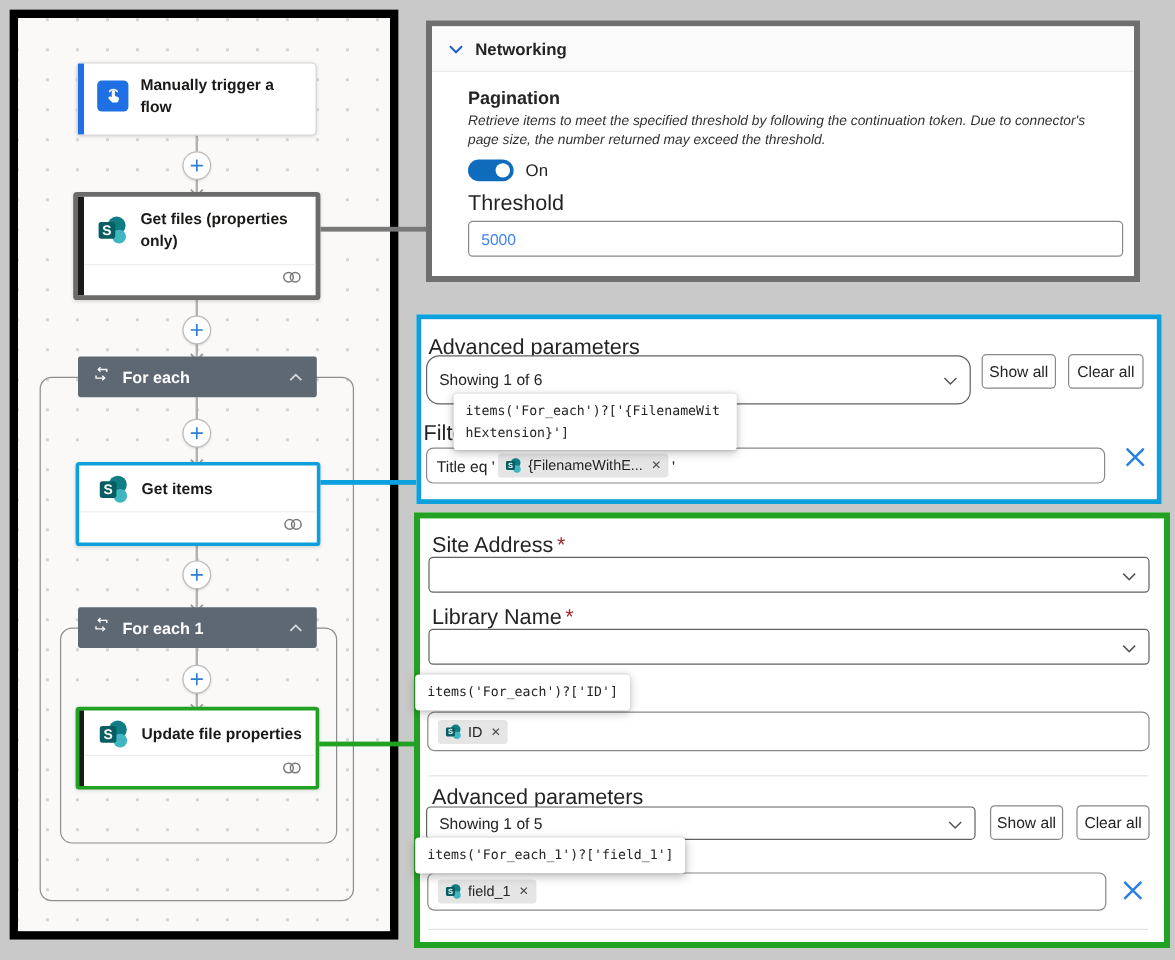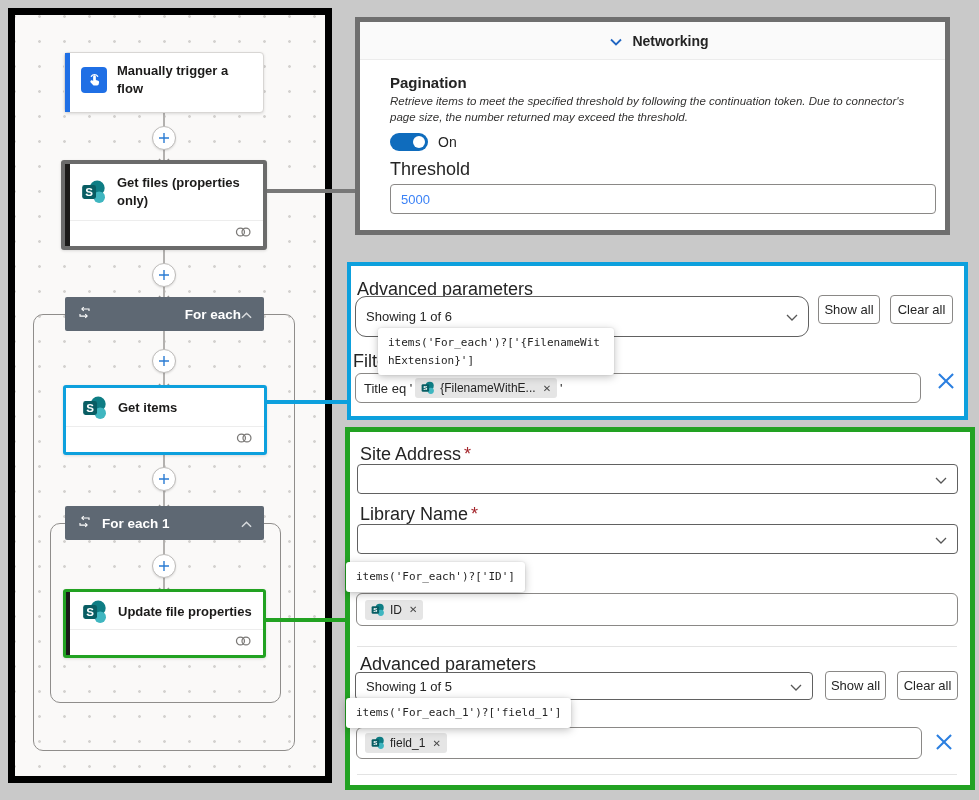--- a/index.html
+++ b/index.html
@@ -38,21 +38,21 @@
   .loop-header .lh-title{font-size:13.5px;font-weight:700;margin-left:10px;flex:1;}
 
   .hconn{position:absolute;height:4px;z-index:7;}
 
   
   .panel{position:absolute;background:#fff;z-index:8;}
   .panel-networking{left:355px;top:17px;width:595px;height:218px;border:5px solid #6f6f6f;}
   .panel-blue{left:347px;top:262px;width:621px;height:158px;border:4px solid var(--accent-blue);}
   .panel-green{left:345px;top:427px;width:630px;height:363px;border:5px solid var(--accent-green);}
 
-  .net-header{height:38px;background:#fafafa;border-bottom:1px solid #ececec;display:flex;align-items:center;padding-left:14px;gap:10px;justify-content:center;}
+  .net-header{height:38px;background:#fafafa;border-bottom:1px solid #ececec;display:flex;align-items:center;padding-left:14px;gap:10px;}
   .net-title{font-size:14px;font-weight:700;}
   .net-body{padding:14px 20px 0 30px;}
   .net-h2{font-size:15px;font-weight:700;margin-bottom:3px;}
   .net-desc{font-size:11.5px;font-style:italic;line-height:1.35;color:#323130;max-width:545px;}
   .toggle-row{display:flex;align-items:center;gap:10px;margin-top:8px;}
   .toggle{width:38px;height:18px;border-radius:9px;background:var(--toggle-on);position:relative;cursor:pointer;}
   .toggle::after{content:"";position:absolute;right:3px;top:3px;width:12px;height:12px;border-radius:50%;background:#fff;}
   .toggle-label{font-size:14px;}
   .lbl{font-size:18px;color:#242424;}
   .req{color:#a4262c;margin-left:3px;}
@@ -163,21 +163,21 @@
       <span class="node-title">Get files (properties only)</span>
     </div>
     <div class="node-footer">
       <span><svg viewBox="0 0 20 12" width="19" height="12" fill="none" stroke="#7a7876" stroke-width="1.3">
             <circle cx="6.8" cy="6" r="4.2"></circle>
             <circle cx="12.6" cy="6" r="4.2"></circle>
           </svg></span>
     </div>
   </div>
 
-  <div class="loop-header" style="left:65px;top:297px;width:199px;text-align:right;">
+  <div class="loop-header" style="left:65px;top:297px;width:199px;">
     <span><svg viewBox="0 0 16 16" width="15" height="15" fill="none" stroke="#fff" stroke-width="1.2">
           <path d="M12.8 6.5V4.2H5.3"></path>
           <path d="M3.2 9.5v2.3h7.5"></path>
           <path d="M7.2 2.2 5.2 4.2l2 2"></path>
           <path d="M8.8 13.8l2-2-2-2"></path>
         </svg></span>
     <span class="lh-title">For each</span>
     <span><svg viewBox="0 0 12 7" width="11" height="7" fill="none">
           <path d="M1 6l5-5 5 5" stroke="#d7dadd" stroke-width="1.6"></path>
         </svg></span>

